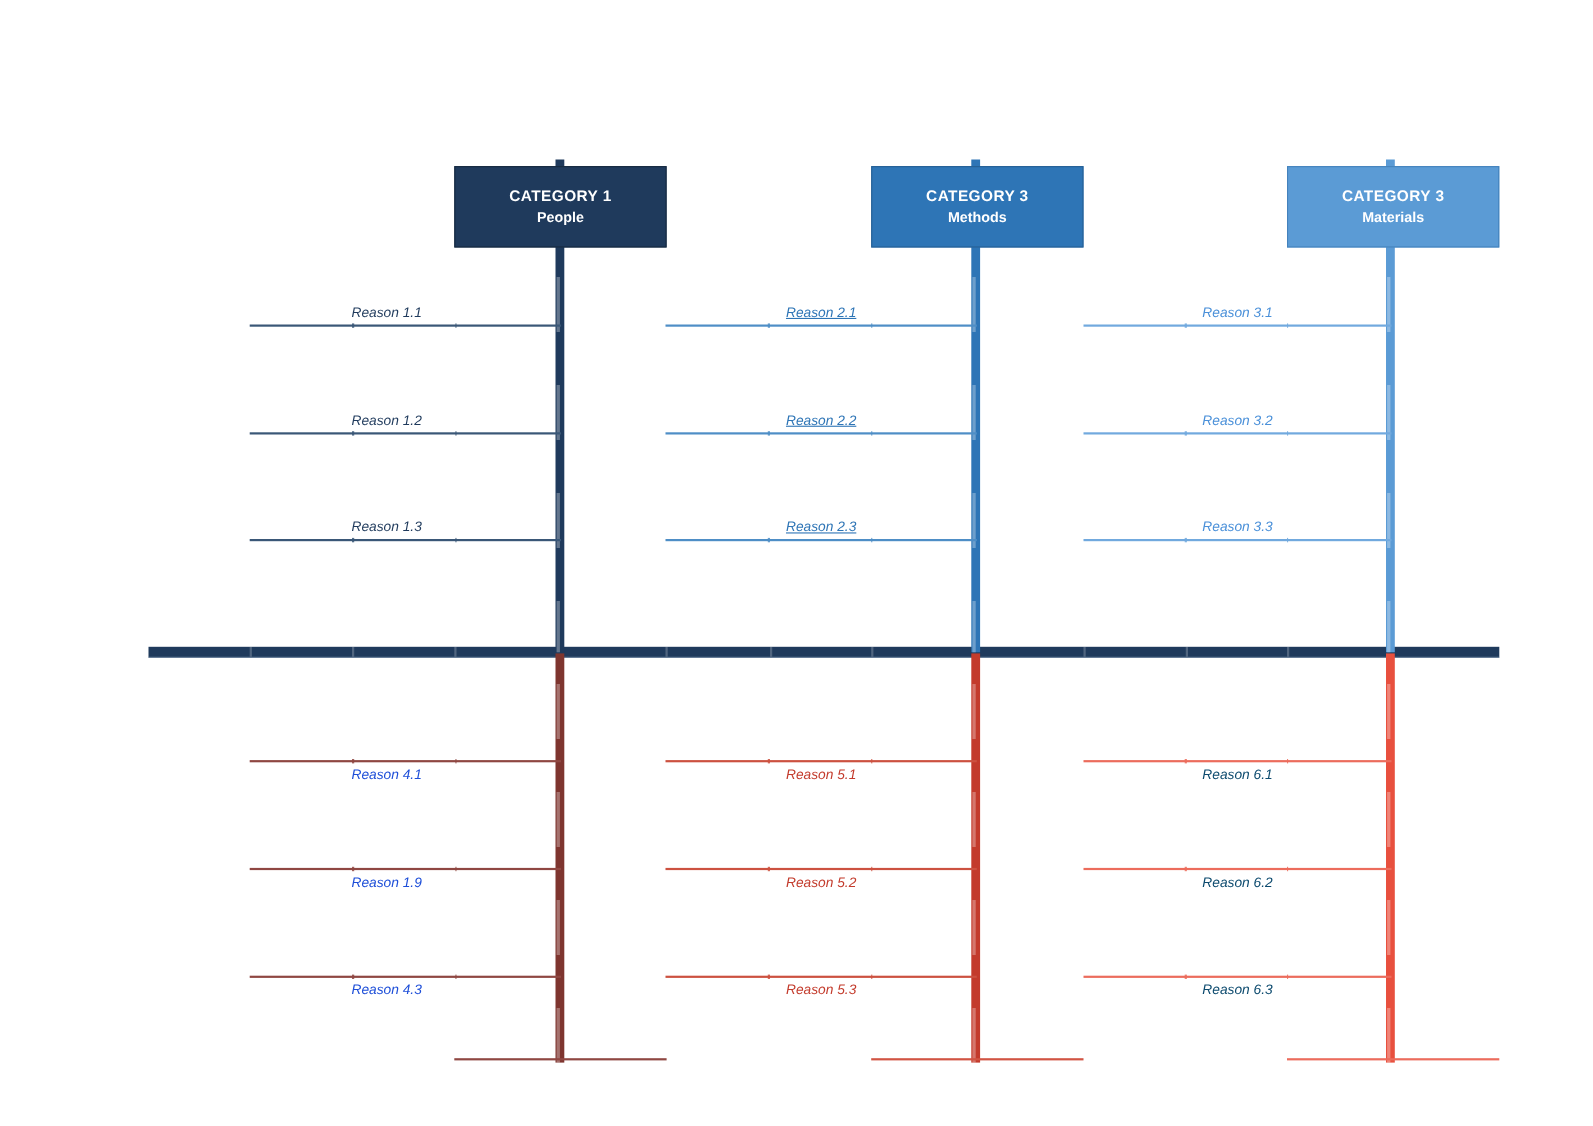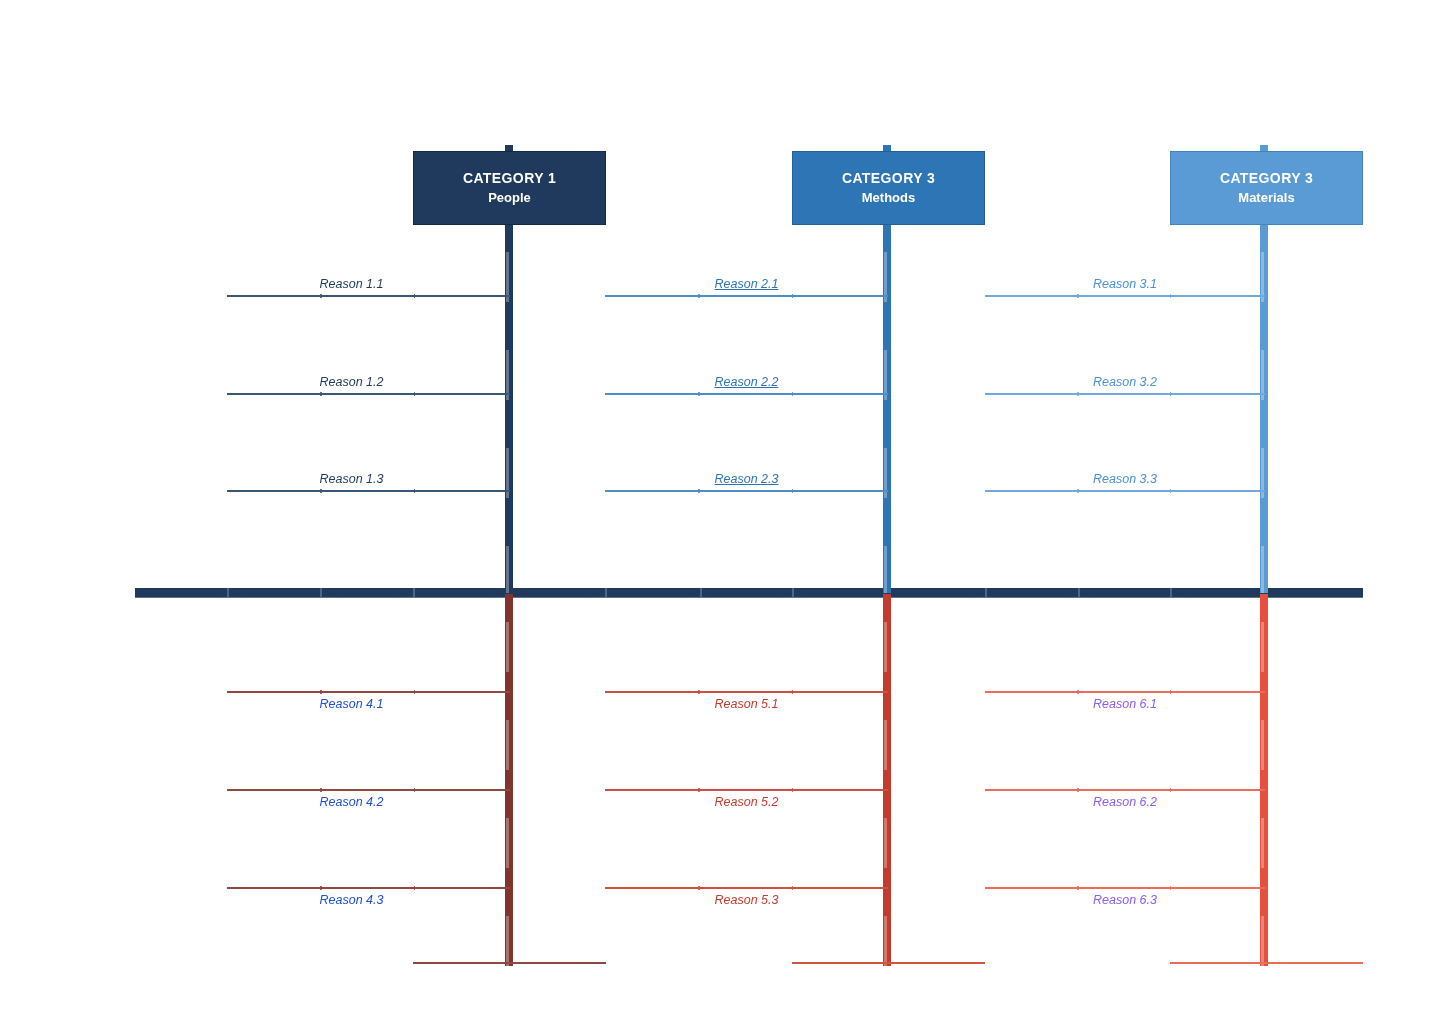--- a/index.html
+++ b/index.html
@@ -115,21 +115,21 @@
     cursor: default; white-space: nowrap;
   }
   .c1 .r-label { left: 210px; width: 283px; }
   .c2 .r-label { left: 605px; width: 283px; }
   .c3 .r-label { left: 985px; width: 280px; text-align: center; }
   .c1 .r-label.top    { color: #1F3A5C; }
   .c2 .r-label.top    { color: #2E75B6; text-decoration: underline; }
   .c3 .r-label.top    { color: #4A90D9; }
   .c1 .r-label.bottom { color: #1d4ed8; }
   .c2 .r-label.bottom { color: #C33B2C; }
-  .c3 .r-label.bottom { color: #8b5cf6; }
+  .c3 .r-label.bottom { color: #0c4a6e; }
 
   .ly1 { top: 276px; } .ly2 { top: 374px; } .ly3 { top: 471px; }
   .ly4 { top: 696px; } .ly5 { top: 794px; } .ly6 { top: 892px; }
 </style>
 </head>
 <body>
 
 <div id="stage">
 
   <div class="spine"></div>
@@ -146,21 +146,21 @@
     <div class="r-line top ry1"></div>
     <div class="r-label top ly1">Reason 1.1</div>
     <div class="r-line top ry2"></div>
     <div class="r-label top ly2">Reason 1.2</div>
     <div class="r-line top ry3"></div>
     <div class="r-label top ly3">Reason 1.3</div>
 
     <div class="r-line bottom ry4"></div>
     <div class="r-label bottom ly4">Reason 4.1</div>
     <div class="r-line bottom ry5"></div>
-    <div class="r-label bottom ly5">Reason 4.2</div>
+    <div class="r-label bottom ly5">Reason 1.9</div>
     <div class="r-line bottom ry6"></div>
     <div class="r-label bottom ly6">Reason 4.3</div>
 
     <div class="base-line"></div>
   </div>
 
   <div class="col c2">
     <div class="stub"></div>
     <div class="vline vline-top"></div>
     <div class="vline vline-bottom"></div>

